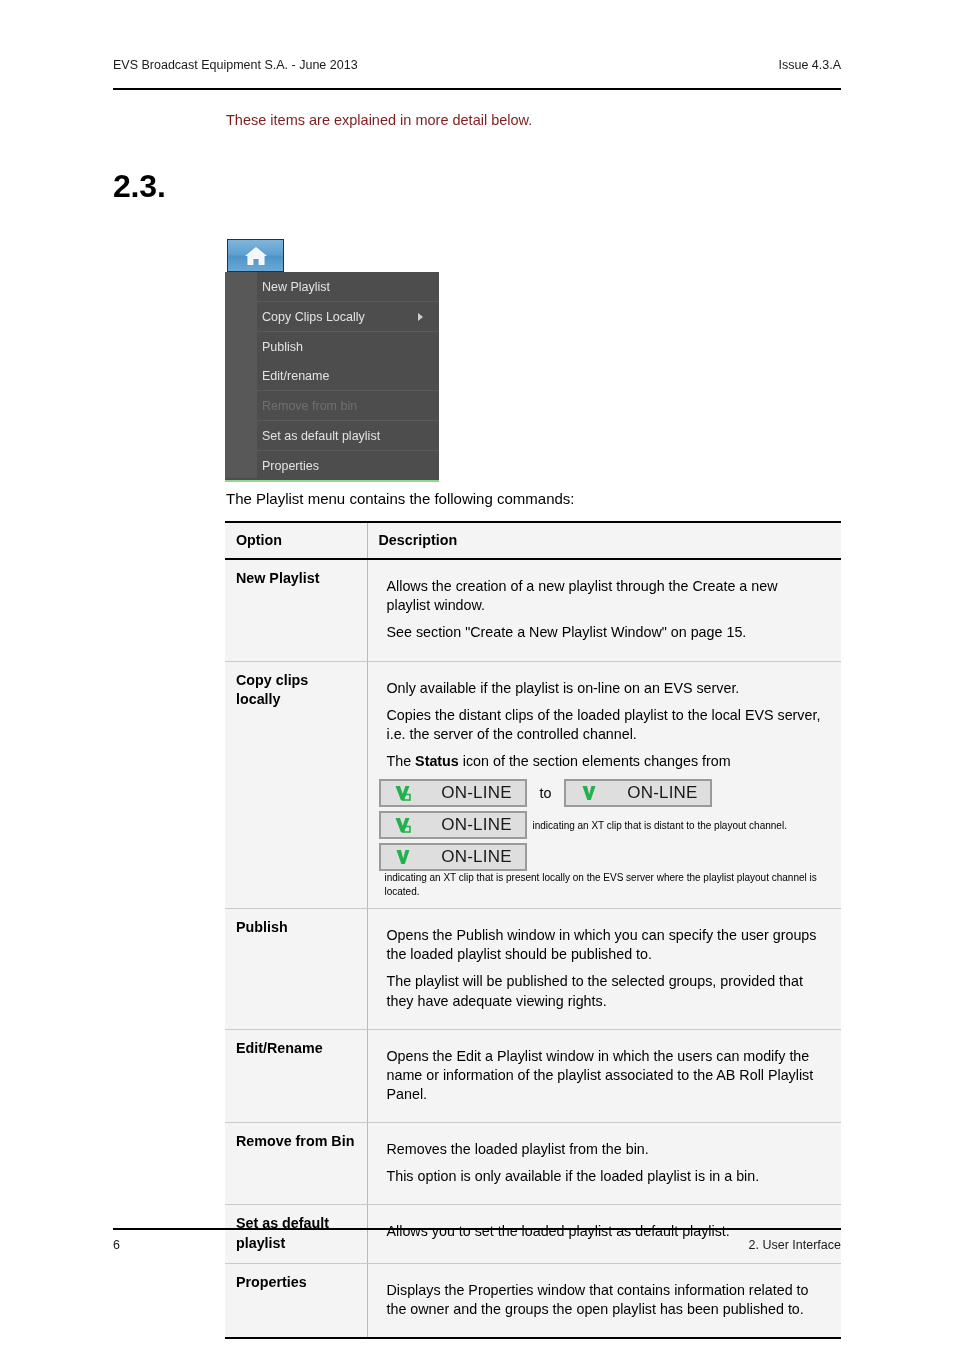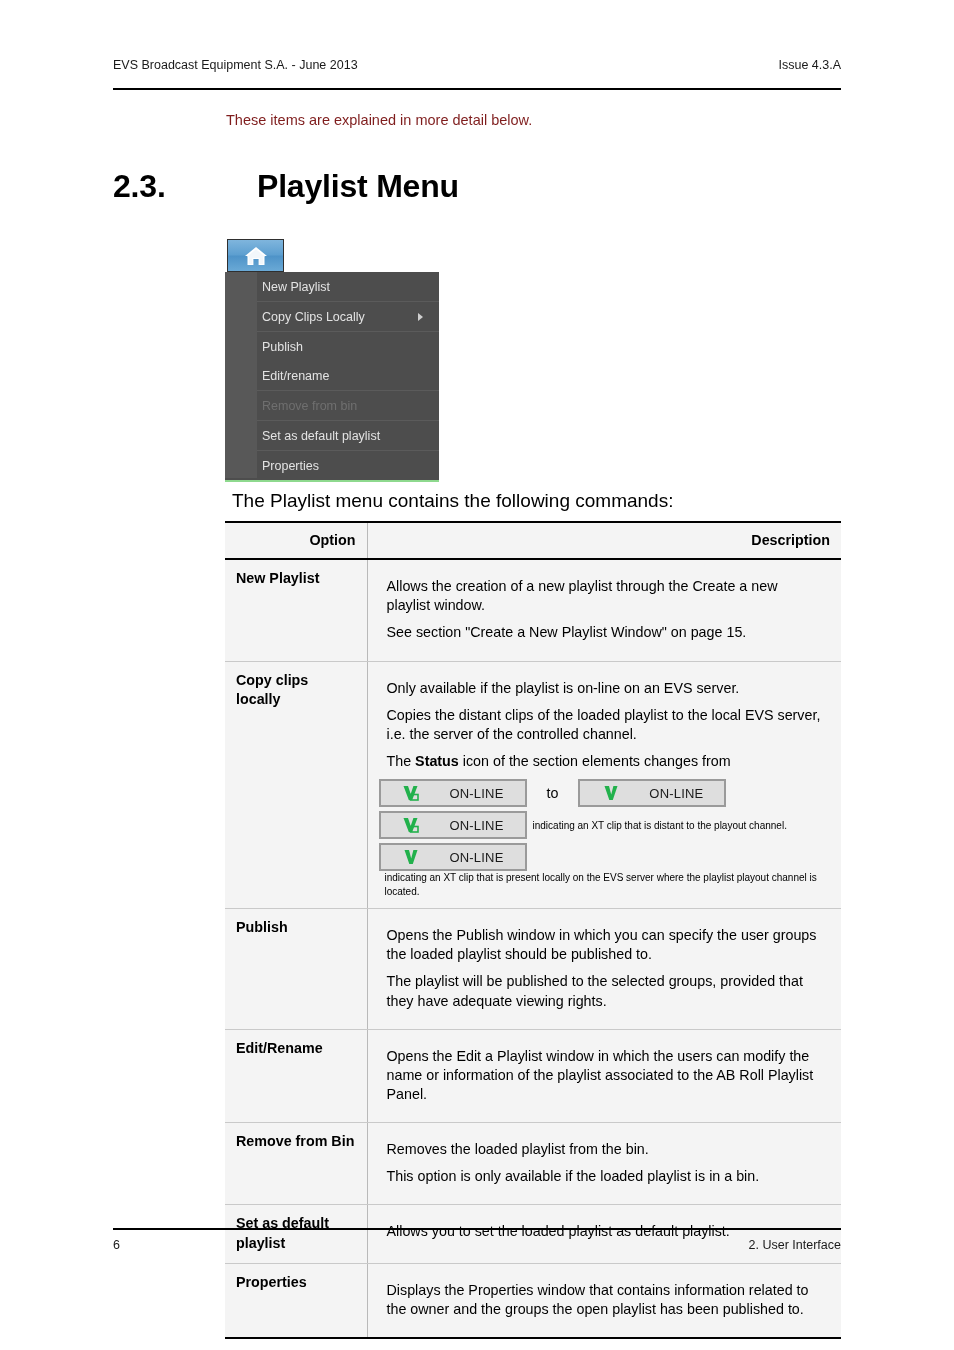--- a/index.html
+++ b/index.html
@@ -128,22 +128,21 @@
     border-left: 5px solid #cfcfcf;
     border-top: 4px solid transparent;
     border-bottom: 4px solid transparent;
   }
 
   
   .lead-text {
     position: absolute;
     left: 226px;
     top: 490px;
-    font-size: 19px;
-    margin-left: 6px;
+    font-size: 15px;
   }
 
   
   .cmd-table {
     position: absolute;
     left: 225px;
     top: 521px;
     width: 616px;
     border-collapse: collapse;
     font-size: 14.3px;
@@ -160,44 +159,44 @@
     line-height: 1.34;
     text-align: left;
   }
   .cmd-table th {
     font-weight: bold;
     padding-top: 8px;
     padding-bottom: 8px;
     border-bottom: 2px solid #000000;
   }
   .cmd-table tr > *:last-child { border-right: none; }
-  .cmd-table thead tr > * { border-top: 2px solid #000000; text-align: right; }
+  .cmd-table thead tr > * { border-top: 2px solid #000000; }
   .cmd-table tbody tr:last-child > * { border-bottom: 2px solid #000000; }
   .cmd-table td.opt { font-weight: bold; }
   .cmd-table td p { margin: 8px; }
 
   
   .badge {
     display: inline-flex;
     align-items: center;
     justify-content: center;
     gap: 28px;
     width: 148px;
     height: 28px;
     background: #dedede;
     border: 2px solid #9a9a9a;
     box-sizing: border-box;
-    font-size: 13px;
+    font-size: 17px;
     letter-spacing: 0.2px;
     color: #1a1a1a;
     vertical-align: middle;
   }
   .badge .glyph { display: inline-block; width: 20px; height: 18px; position: relative; }
   .badge .badge-label { display: inline-block; }
-  .inline-word { display: inline-block; vertical-align: middle; padding: 0 20px; font-size: 14.3px;}
+  .inline-word { display: inline-block; vertical-align: middle; padding: 0 13px; font-size: 14.3px;}
   .row-inline { display: flex; align-items: center; flex-wrap: wrap; margin-top: 4px; }
   .after-badge { margin-left: 6px; font-size: 10px; }
 
   
   .footer-rule {
     position: absolute;
     left: 113px;
     top: 1228px;
     width: 728px;
     height: 2px;
@@ -220,21 +219,20 @@
 <div class="page-header">
   <span>EVS Broadcast Equipment S.A.  - June 2013</span>
   <span>Issue 4.3.A</span>
 </div>
 <div class="header-rule"></div>
 
 <div class="intro-text">These items are explained in more detail below.</div>
 
 <div class="section-heading">
   <span class="num">2.3.</span>
-  <span>Playlist Menu</span>
 </div>
 
 <div class="shot">
 
   <div class="home-btn">
     <span>
       <svg width="26" height="22" viewBox="0 0 26 22" aria-hidden="true">
         <path d="M13 2 L24 11 L21.5 11 L21.5 20 L15.6 20 L15.6 14 L10.4 14 L10.4 20 L4.5 20 L4.5 11 L2 11 Z" fill="#ffffff"></path>
         <path d="M13 4.2 L22 11.6 L20.3 11.6 L20.3 18.9 L16.6 18.9 L16.6 13 L9.4 13 L9.4 18.9 L5.7 18.9 L5.7 11.6 L4 11.6 Z" fill="#f2f7fb"></path>
       </svg>

